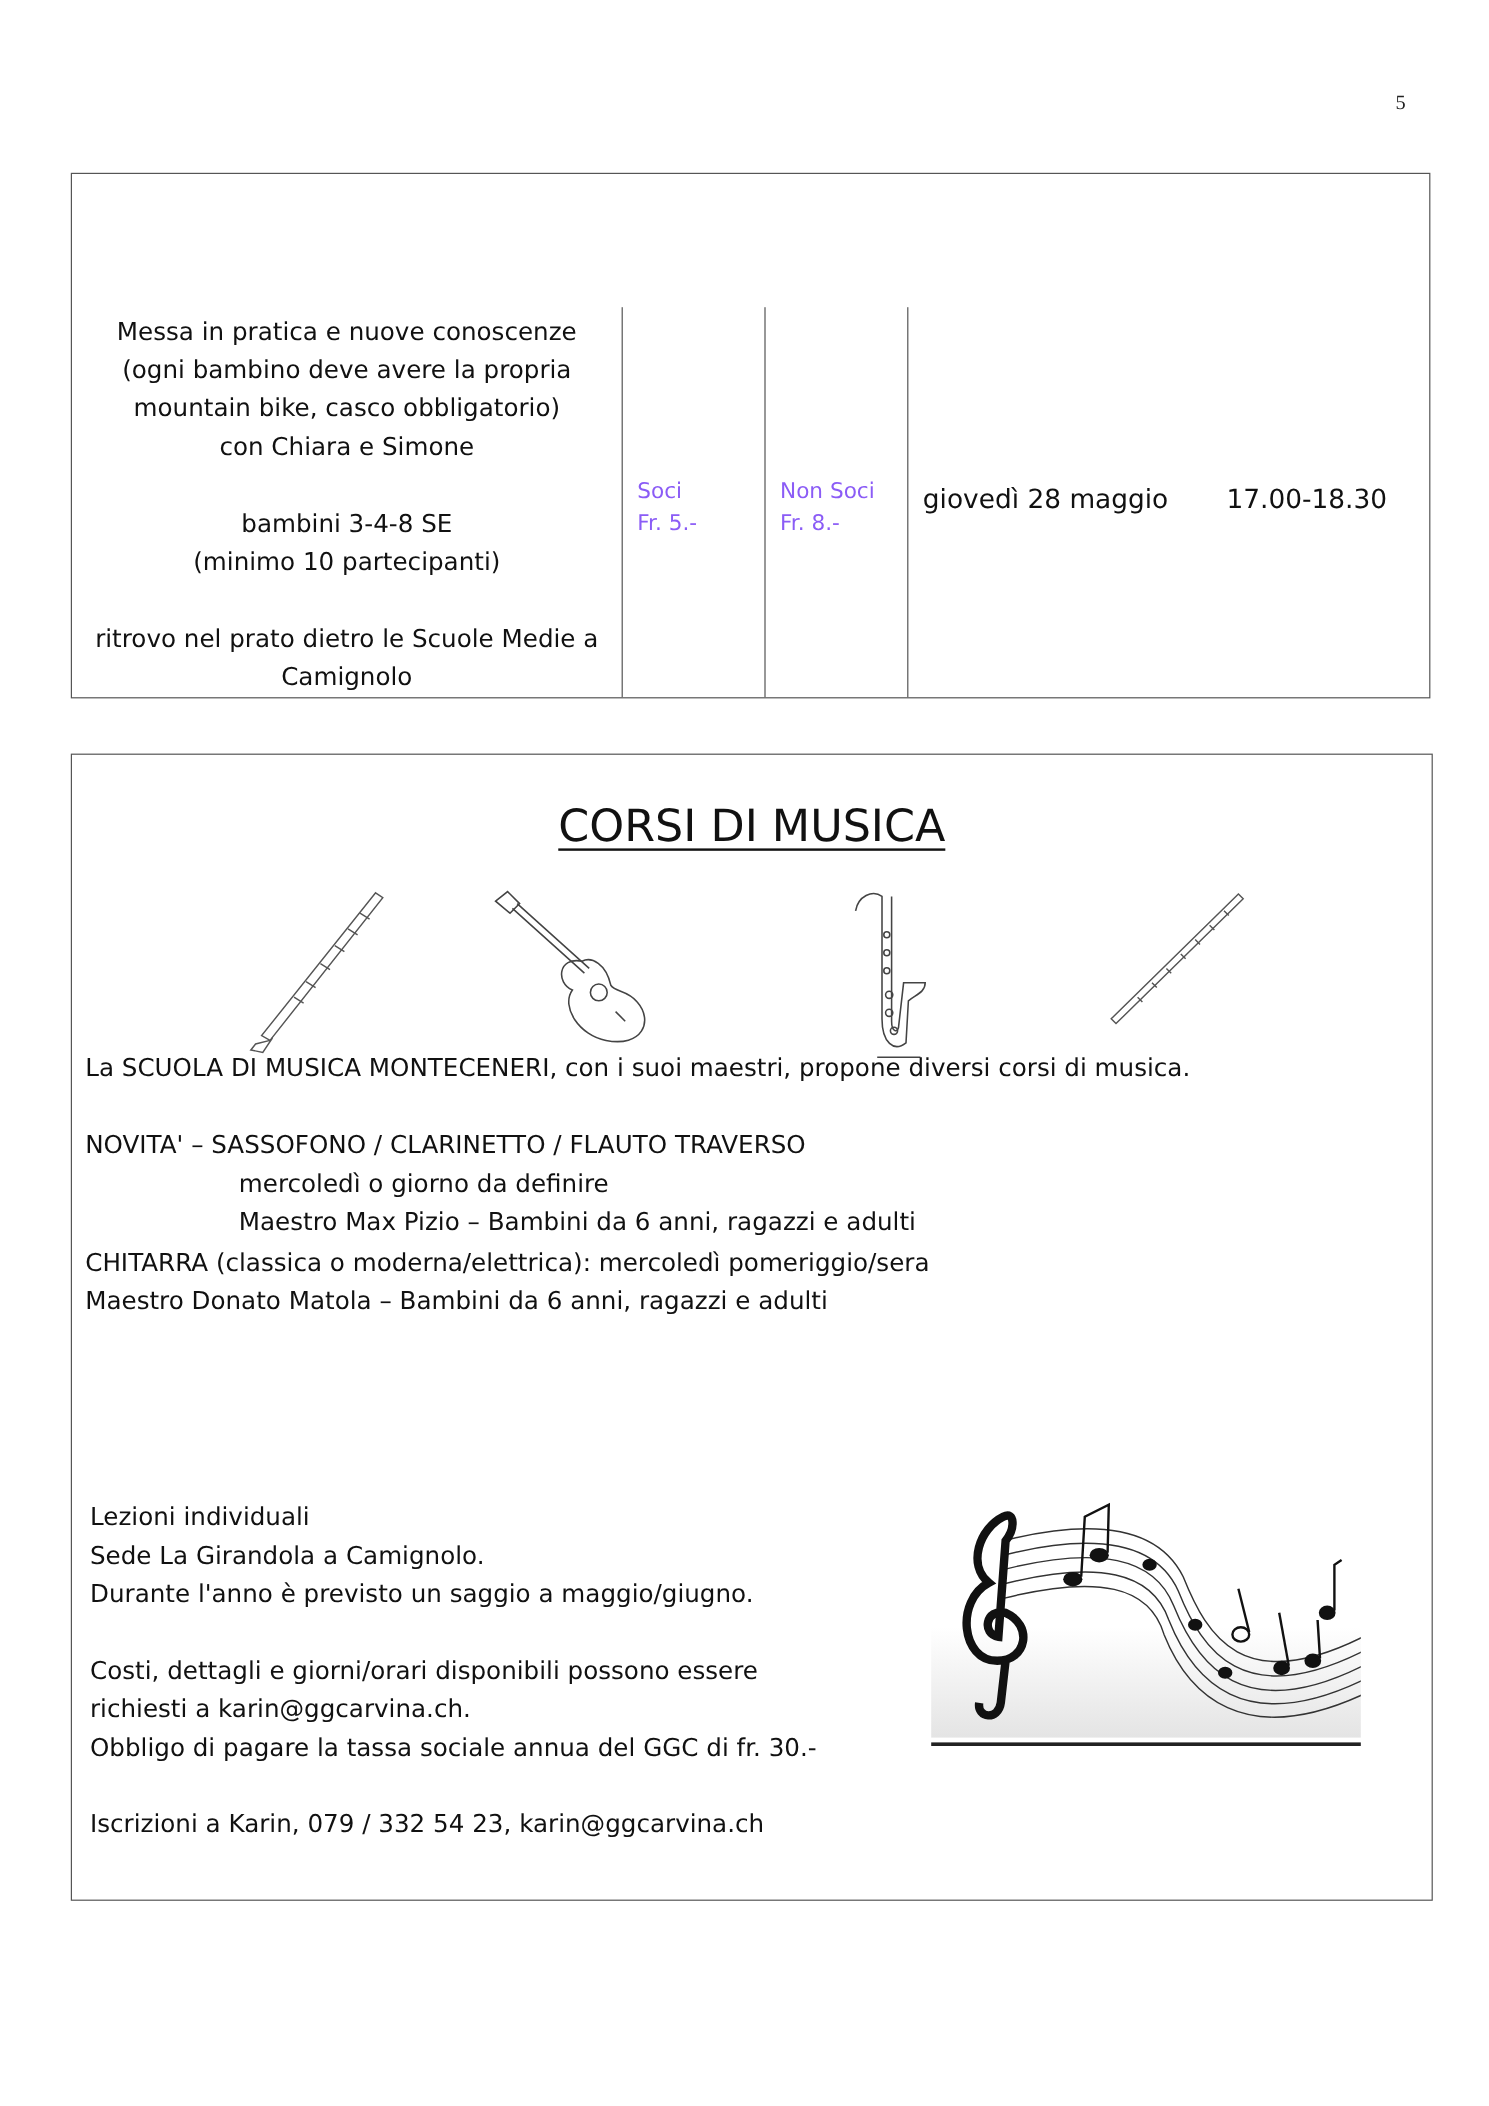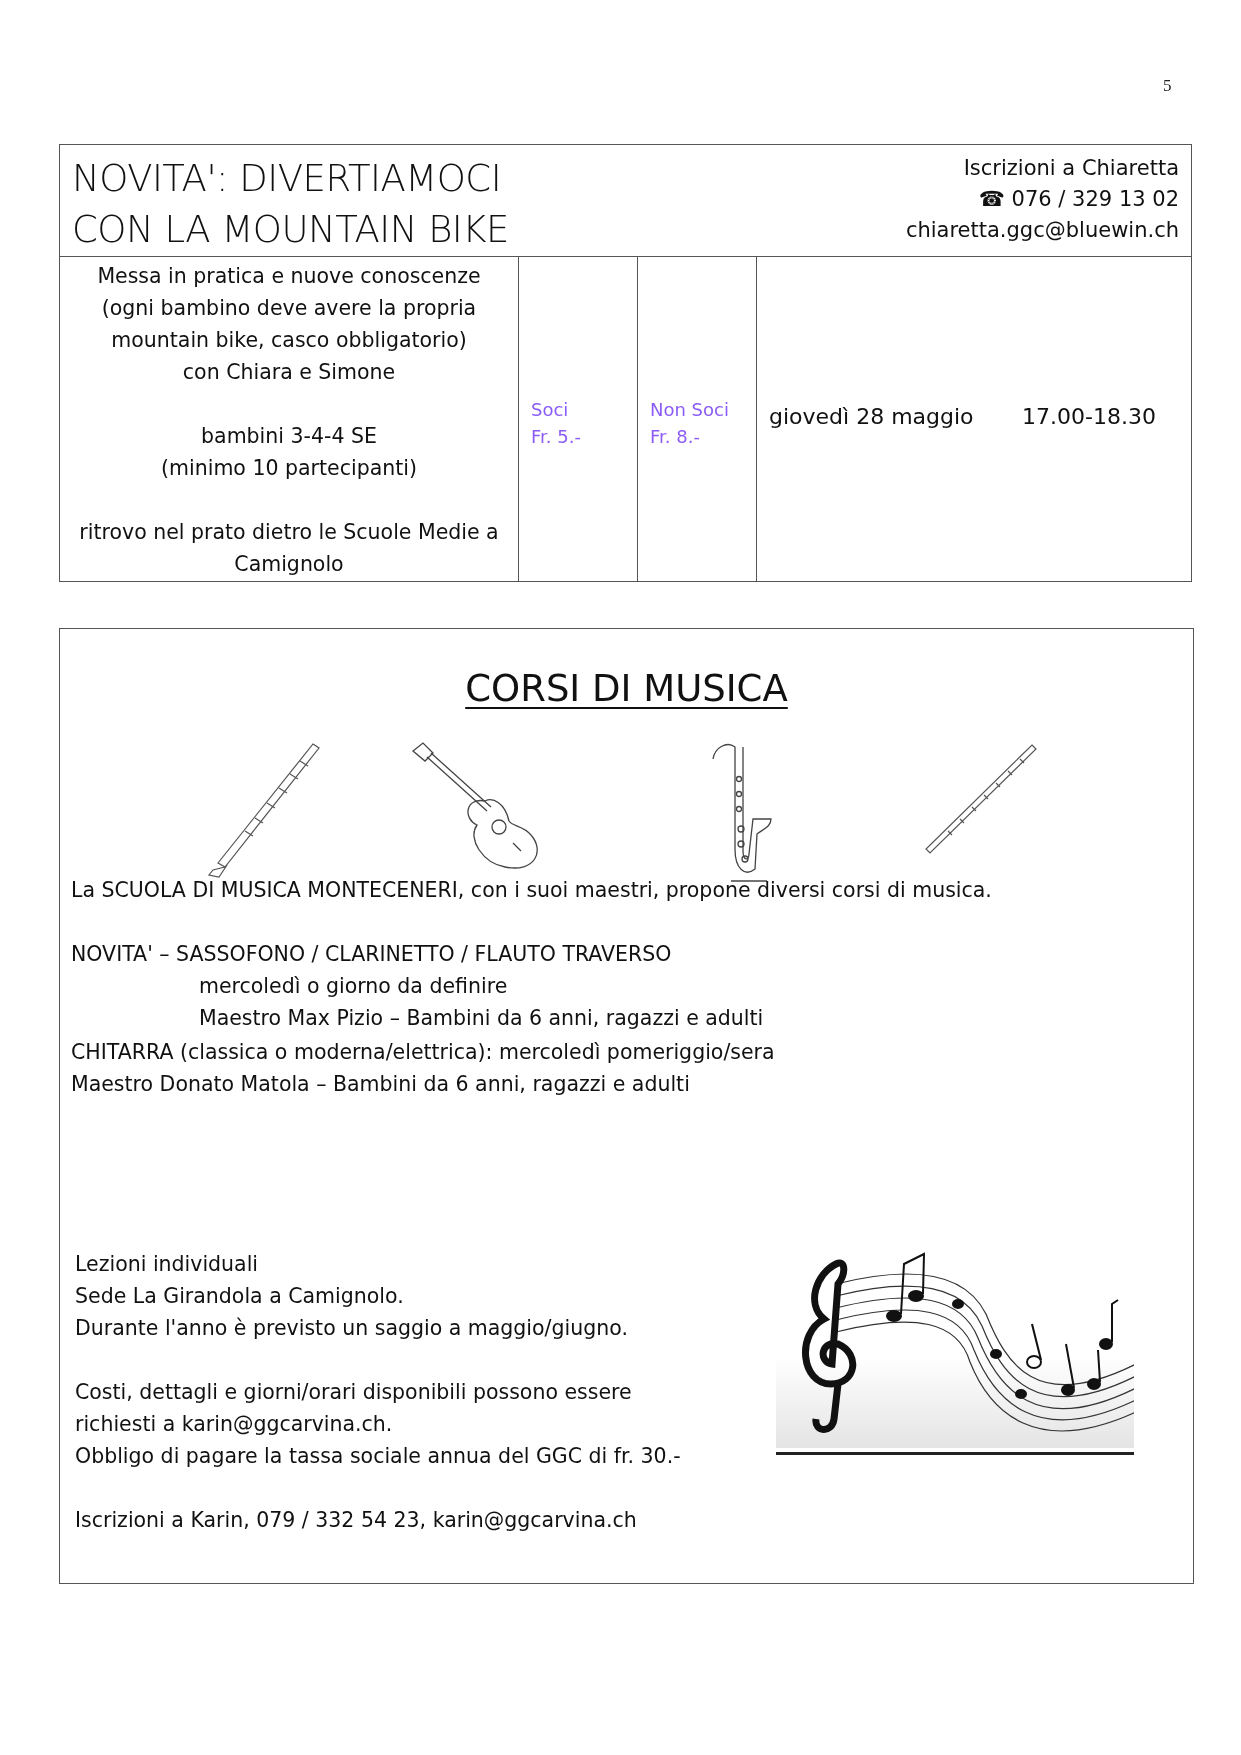--- a/index.html
+++ b/index.html
@@ -33,39 +33,28 @@
   .notes { position:absolute; left:716px; top:615px; width:358px; height:204px;
            background:linear-gradient(#ffffff 55%, #e4e4e4); }
   .notes-line { position:absolute; left:716px; top:823px; width:358px; height:3px; background:#222; }
 </style>
 </head>
 <body>
 
 <div class="page-num">5</div>
 
 <div class="mtb">
-  <div class="mtb-head">
-    <div class="mtb-title">
-      <div>NOVITA': DIVERTIAMOCI</div>
-      <div>CON LA MOUNTAIN BIKE</div>
-    </div>
-    <div class="mtb-contact">
-      <div>Iscrizioni a Chiaretta</div>
-      <div>☎ 076 / 329 13 02</div>
-      <div>chiaretta.ggc@bluewin.ch</div>
-    </div>
-  </div>
   <div class="mtb-body">
     <div class="cell c1">
       <div>Messa in pratica e nuove conoscenze</div>
       <div>(ogni bambino deve avere la propria</div>
       <div>mountain bike, casco obbligatorio)</div>
       <div>con Chiara e Simone</div>
       <div class="gap"></div>
-      <div>bambini 3-4-4 SE</div>
+      <div>bambini 3-4-8 SE</div>
       <div>(minimo 10 partecipanti)</div>
       <div class="gap"></div>
       <div>ritrovo nel prato dietro le Scuole Medie a</div>
       <div>Camignolo</div>
     </div>
     <div class="cell c2">
       <div class="small">
         <div>Soci</div>
         <div>Fr. 5.-</div>
       </div>

